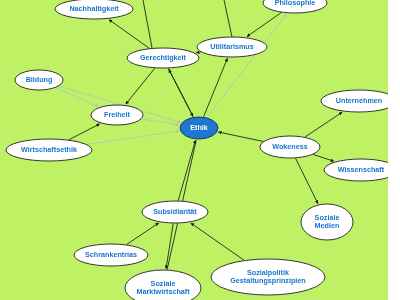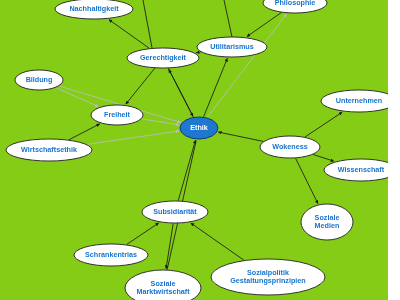--- a/index.html
+++ b/index.html
@@ -5,21 +5,21 @@
   html, body {
     margin: 0;
     padding: 0;
     background: #ffffff;
   }
   #canvas {
     position: relative;
     width: 388px;
     height: 300px;
     overflow: hidden;
-    background: #84cc16;
+    background: #bef264;
     font-family: "Liberation Sans", sans-serif;
   }
   svg#graph {
     position: absolute;
     left: 0;
     top: 0;
     width: 400px;
     height: 300px;
     display: block;
   }

